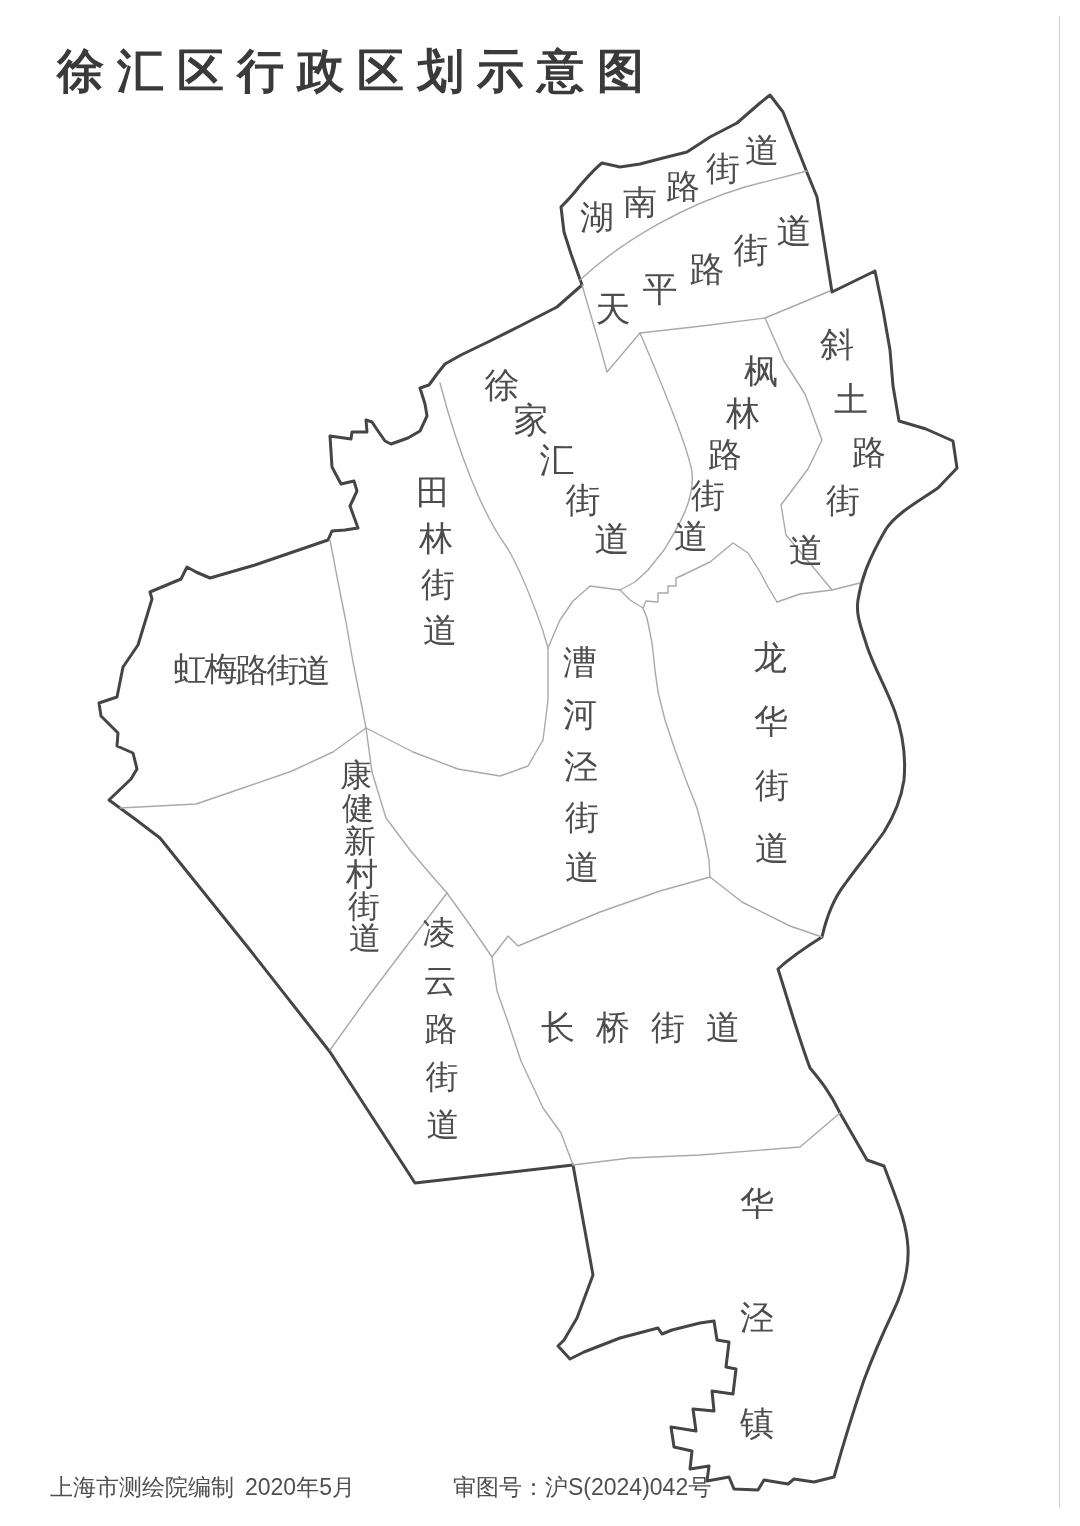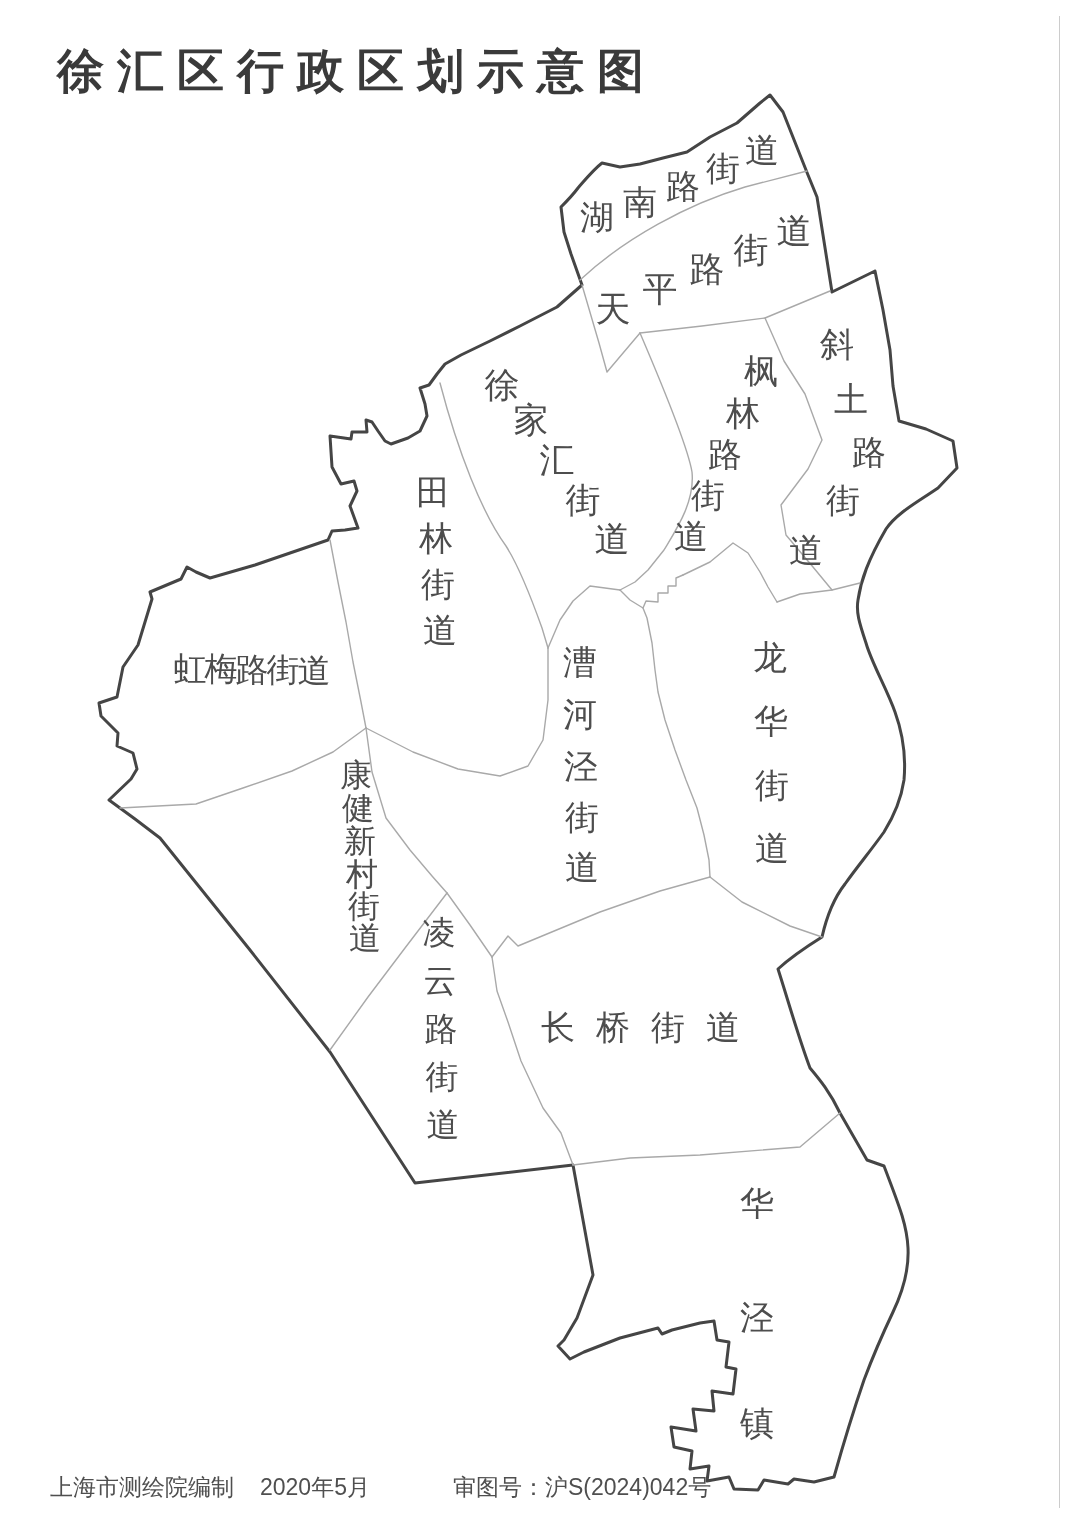--- a/index.html
+++ b/index.html
@@ -21,21 +21,21 @@
   }
   .neatline-right{
     position:absolute;left:1059px;top:16px;width:1px;height:1492px;
     background:#cccccc;
   }
   .footer{
     position:absolute;left:0;top:1472px;width:1080px;height:30px;
     font-size:23px;color:#4f4f4f;
   }
   .footer .credit{position:absolute;left:50px;top:0;}
-  .footer .date{position:absolute;left:260px;top:0;}
+  .footer .date{position:absolute;left:245px;top:0;}
   .footer .approval{position:absolute;left:453px;top:0;}
 </style>
 </head>
 <body>
 
 <div class="page-title">徐汇区行政区划示意图</div>
 
 <svg class="map-svg" width="1080" height="1526" viewBox="0 0 1080 1526" xmlns="http://www.w3.org/2000/svg">
 
   <path class="outer-boundary" d="

